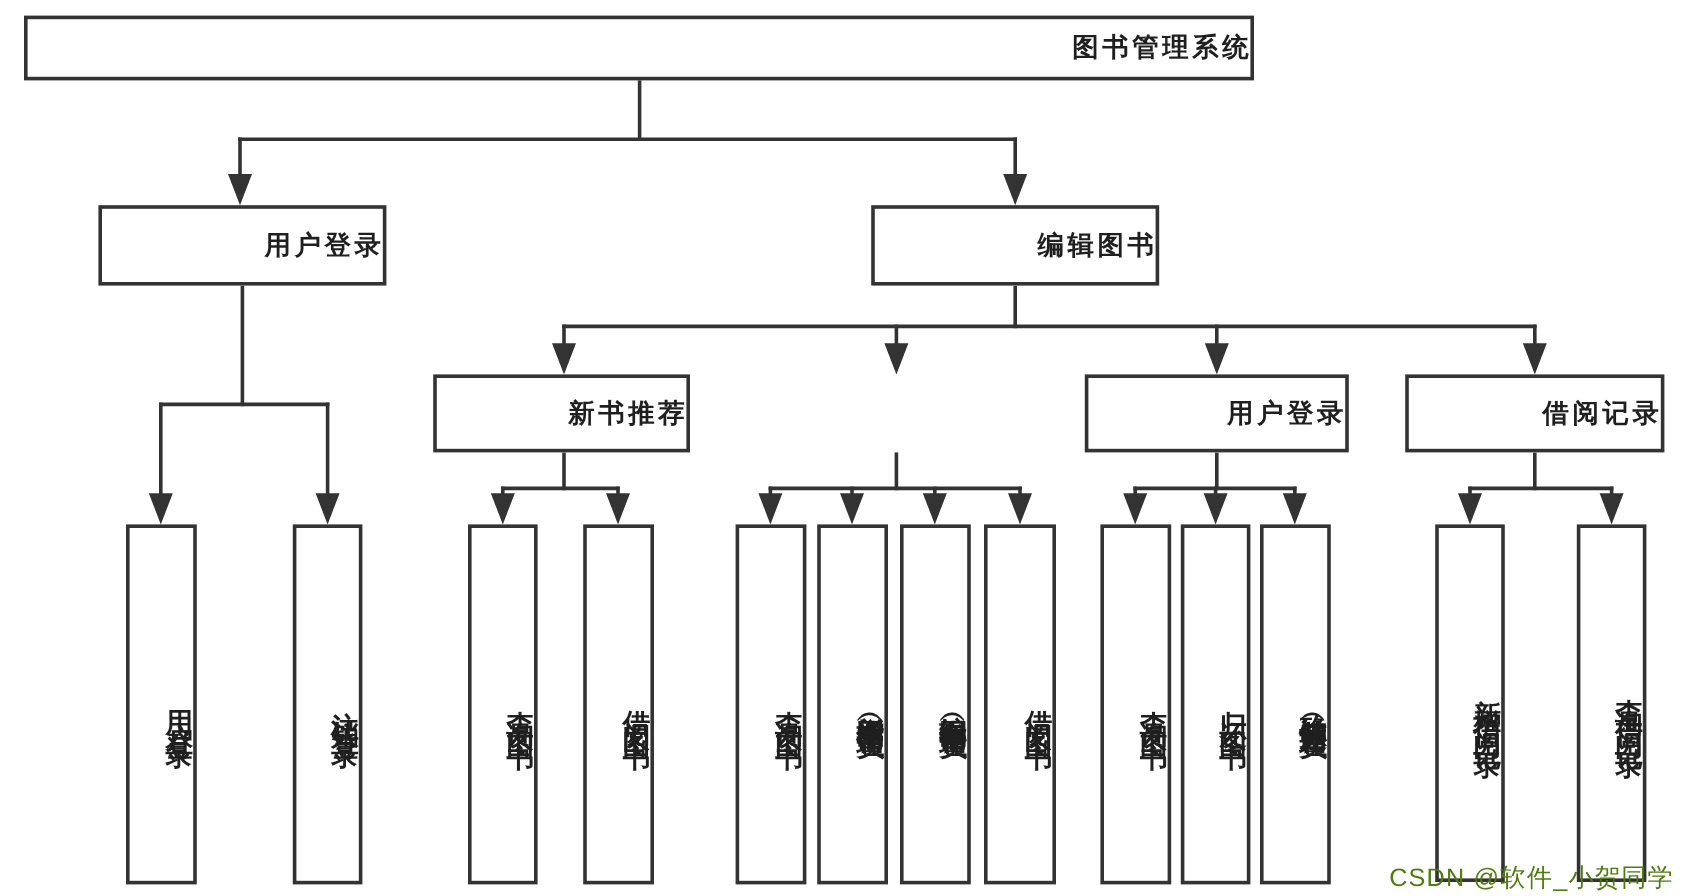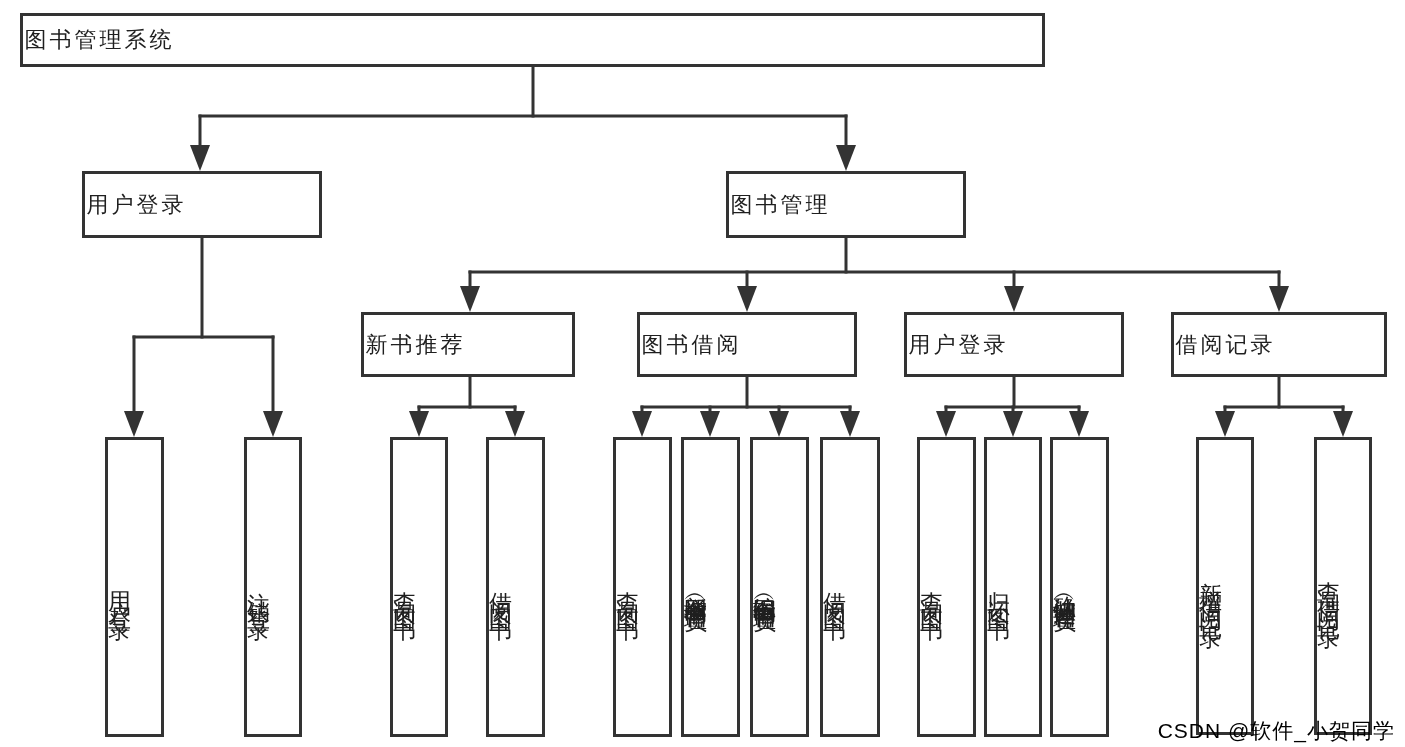--- a/index.html
+++ b/index.html
@@ -3,34 +3,34 @@
 <meta charset="utf-8">
 <style>
   html,body{margin:0;padding:0;background:#ffffff;}
   .stage{
     position:relative;width:1405px;height:747px;background:#ffffff;overflow:hidden;
     font-family:"Liberation Sans","DejaVu Sans",sans-serif;
   }
   .connectors{position:absolute;left:0;top:0;width:1405px;height:747px;}
   .box{
     position:absolute;background:#ffffff;border:3px solid #333333;box-sizing:border-box;
-    display:flex;align-items:center;justify-content:flex-start;
-    color:#1f1f1f;font-size:22px;letter-spacing:3px;white-space:nowrap;
+    display:flex;align-items:center;justify-content:flex-end;
+    color:#1f1f1f;font-size:22px;letter-spacing:3px;white-space:nowrap;font-weight:bold;
   }
   .box .hlabel{transform:translateX(1.5px);} 
   .leaf{letter-spacing:0;}
   .vtext{
     writing-mode:vertical-rl;text-orientation:mixed;
     font-size:23px;color:#1f1f1f;line-height:1;
   }
   .vtext.loose{letter-spacing:9px;transform:translateY(4.5px);}
   .vtext.tight{letter-spacing:2px;}
   .watermark{
     position:absolute;right:10px;bottom:2px;
-    font-size:21px;color:#000000;letter-spacing:1px;white-space:nowrap;margin-top:48px;
+    font-size:21px;color:#4d7c0f;letter-spacing:1px;white-space:nowrap;margin-top:48px;
   }
 </style>
 </head>
 <body>
 
 <div class="stage">
 
   <svg class="connectors" viewBox="0 0 1405 747" xmlns="http://www.w3.org/2000/svg">
     <g stroke="#333333" stroke-width="3" fill="none">
 
@@ -101,28 +101,25 @@
   </svg>
 
   <div class="box" style="left:20px;top:13px;width:1025px;height:54px;">
     <span class="hlabel">图书管理系统</span>
   </div>
 
   <div class="box" style="left:82px;top:171px;width:240px;height:67px;">
     <span class="hlabel">用户登录</span>
   </div>
   <div class="box" style="left:726px;top:171px;width:240px;height:67px;">
-    <span class="hlabel">图书管理</span>
+    <span class="hlabel">编辑图书</span>
   </div>
 
   <div class="box" style="left:361px;top:312px;width:214px;height:65px;">
     <span class="hlabel">新书推荐</span>
-  </div>
-  <div class="box" style="left:637px;top:312px;width:220px;height:65px;">
-    <span class="hlabel">图书借阅</span>
   </div>
   <div class="box" style="left:904px;top:312px;width:220px;height:65px;">
     <span class="hlabel">用户登录</span>
   </div>
   <div class="box" style="left:1171px;top:312px;width:216px;height:65px;">
     <span class="hlabel">借阅记录</span>
   </div>
 
   <div class="box leaf" style="left:105px;top:437px;width:59px;height:300px;">
     <span class="vtext loose">用户登录</span>

